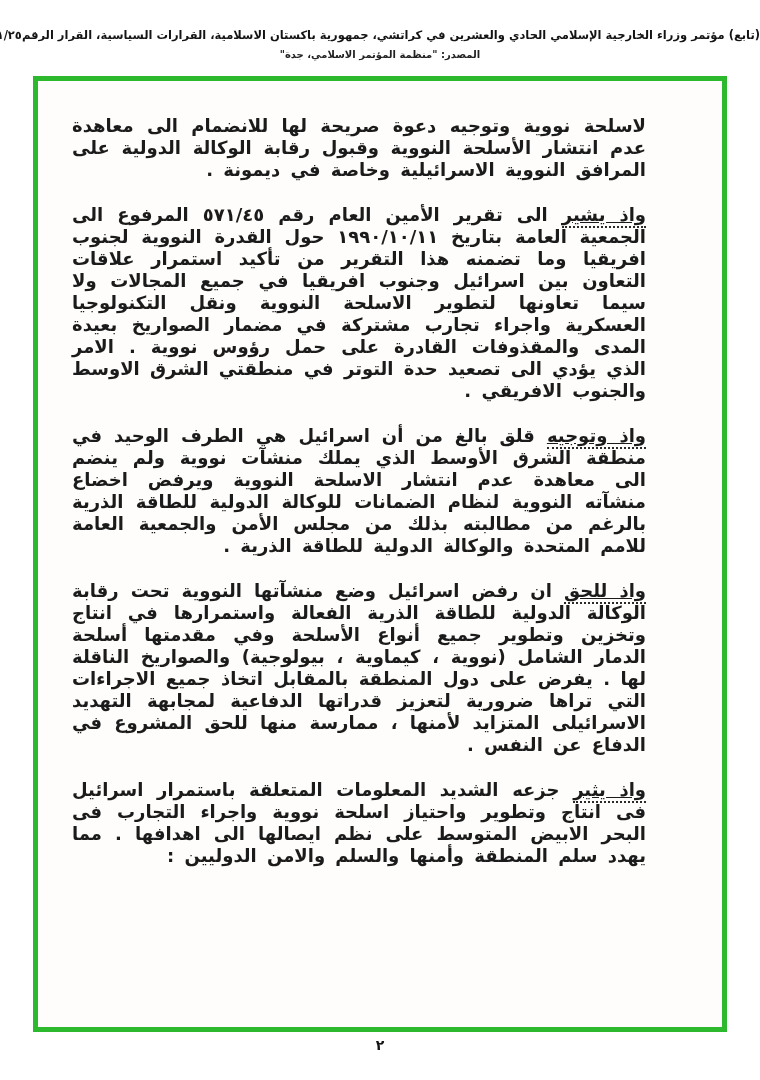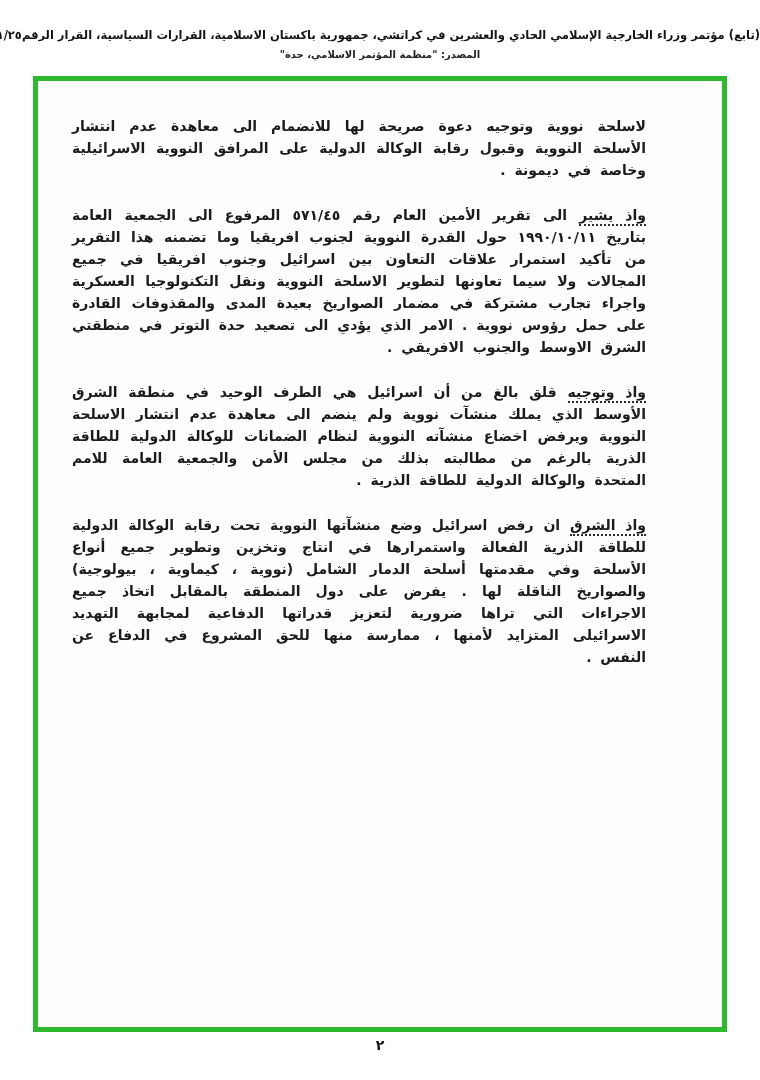--- a/index.html
+++ b/index.html
@@ -37,30 +37,31 @@
     height: 956px;
     margin: 16px auto 0 auto;
     border: 5px solid #2db92d;
     background: #fffdfb;
     padding: 34px 76px 0 34px;
   }
   .scan-content {
     direction: rtl;
     text-align: justify;
     font-weight: bold;
-    font-size: 14px;
+    font-size: 18px;
     line-height: 22px;
     word-spacing: 4px;
     color: #1b1b1b;
   }
   .para { margin-bottom: 23px; }
   .para:last-child { margin-bottom: 0; }
   .lead {
     border-bottom: 2px dotted #2a2a2a;
     padding-bottom: 1px;
+    text-decoration: underline;
   }
 
   .page-number {
     text-align: center;
     font-weight: bold;
     font-size: 14px;
     margin-top: 5px;
     direction: rtl;
   }
 </style>
@@ -85,23 +86,27 @@
         <span class="lead">واذ يشير</span>
         <span>الى تقرير الأمين العام رقم ٥٧١/٤٥ المرفوع الى الجمعية العامة بتاريخ ١٩٩٠/١٠/١١ حول القدرة النووية لجنوب افريقيا وما تضمنه هذا التقرير من تأكيد استمرار علاقات التعاون بين اسرائيل وجنوب افريقيا في جميع المجالات ولا سيما تعاونها لتطوير الاسلحة النووية ونقل التكنولوجيا العسكرية واجراء تجارب مشتركة في مضمار الصواريخ بعيدة المدى والمقذوفات القادرة على حمل رؤوس نووية . الامر الذي يؤدي الى تصعيد حدة التوتر في منطقتي الشرق الاوسط والجنوب الافريقي .</span>
       </p>
 
       <p class="para">
         <span class="lead">واذ وتوجيه</span>
         <span>قلق بالغ من أن اسرائيل هي الطرف الوحيد في منطقة الشرق الأوسط الذي يملك منشآت نووية ولم ينضم الى معاهدة عدم انتشار الاسلحة النووية ويرفض اخضاع منشآته النووية لنظام الضمانات للوكالة الدولية للطاقة الذرية بالرغم من مطالبته بذلك من مجلس الأمن والجمعية العامة للامم المتحدة والوكالة الدولية للطاقة الذرية .</span>
       </p>
 
       <p class="para">
-        <span class="lead">واذ الشرق</span>
+        <span class="lead">واذ للحق</span>
         <span>ان رفض اسرائيل وضع منشآتها النووية تحت رقابة الوكالة الدولية للطاقة الذرية الفعالة واستمرارها في انتاج وتخزين وتطوير جميع أنواع الأسلحة وفي مقدمتها أسلحة الدمار الشامل (نووية ، كيماوية ، بيولوجية) والصواريخ الناقلة لها . يفرض على دول المنطقة بالمقابل اتخاذ جميع الاجراءات التي تراها ضرورية لتعزيز قدراتها الدفاعية لمجابهة التهديد الاسرائيلى المتزايد لأمنها ، ممارسة منها للحق المشروع في الدفاع عن النفس .</span>
       </p>
 
+      <p class="para">
+        <span class="lead">واذ يثير</span>
+        <span>جزعه الشديد المعلومات المتعلقة باستمرار اسرائيل فى انتاج وتطوير واحتياز اسلحة نووية واجراء التجارب فى البحر الابيض المتوسط على نظم ايصالها الى اهدافها . مما يهدد سلم المنطقة وأمنها والسلم والامن الدوليين :</span>
+      </p>
 
     </div>
   </div>
 
   <div class="page-number">٢</div>
 
 </div>
 
 </body></html>

